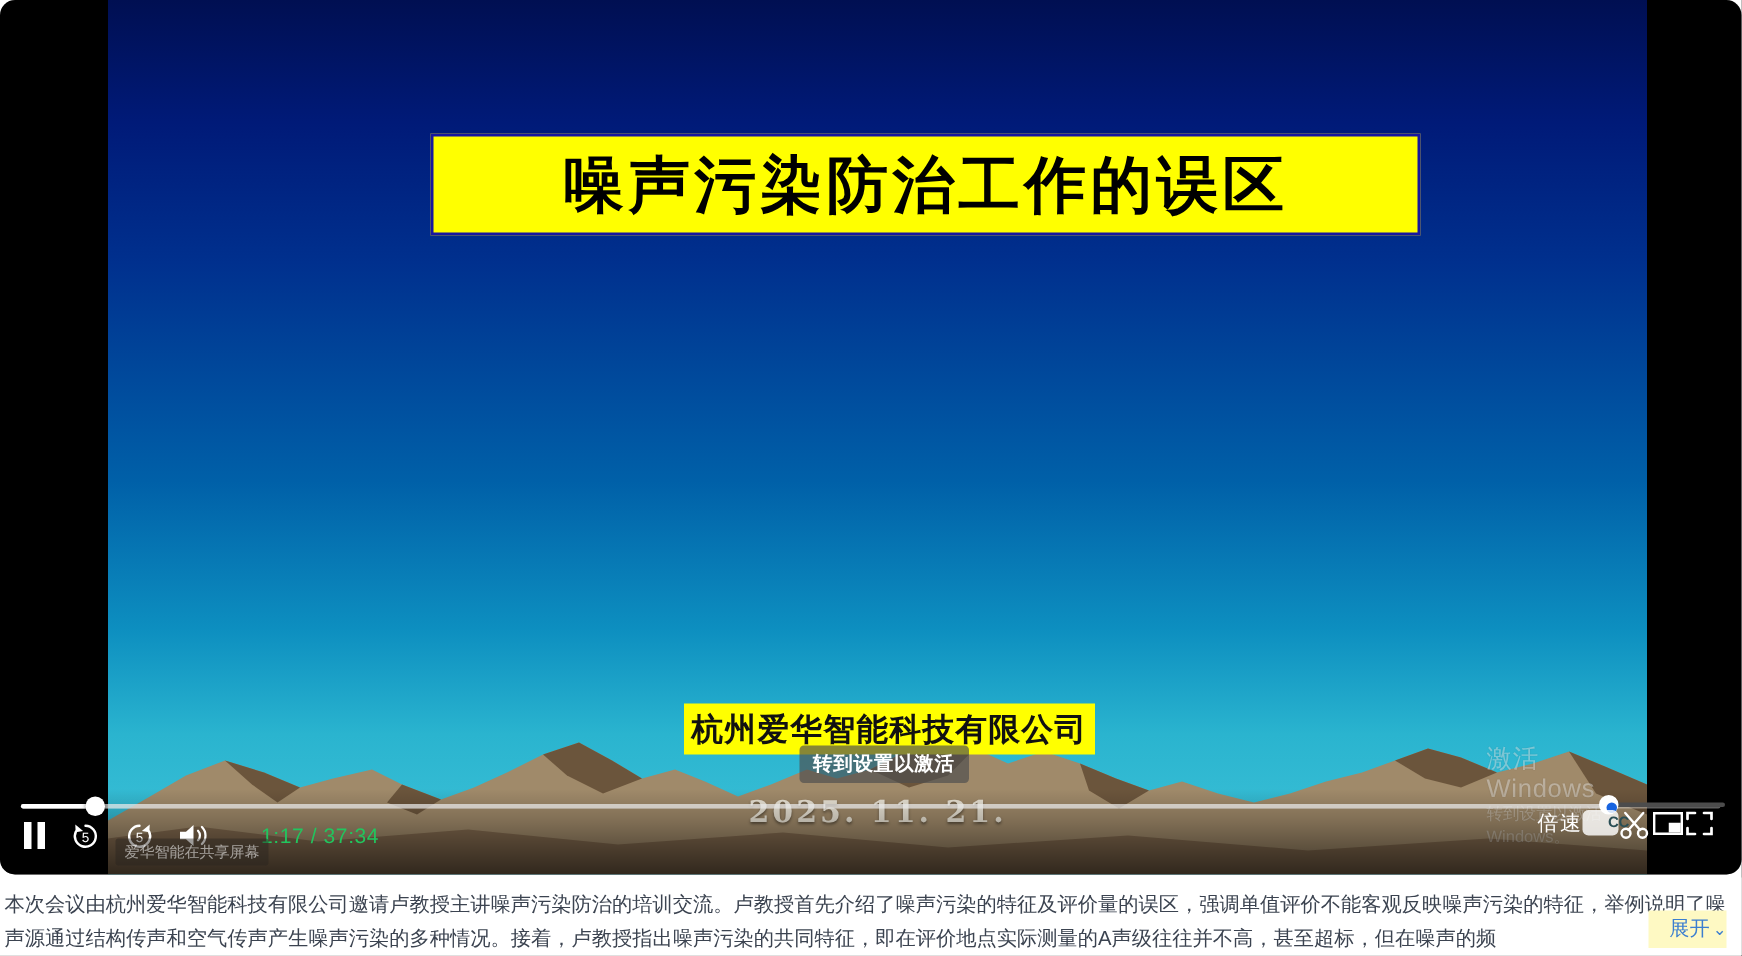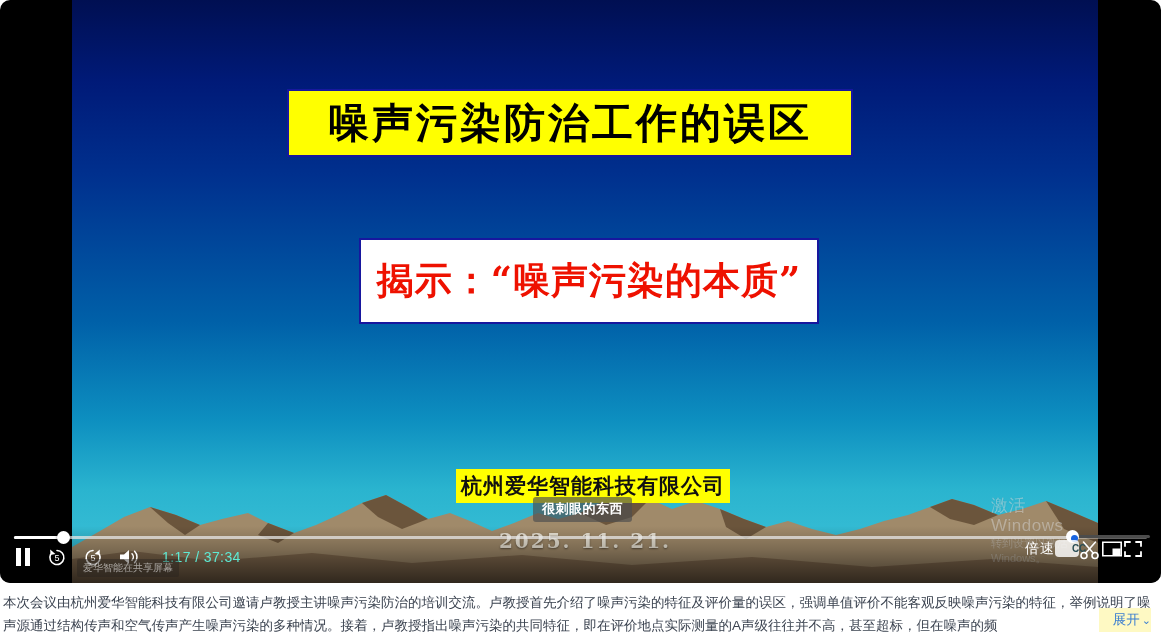--- a/index.html
+++ b/index.html
@@ -34,21 +34,21 @@
        #35bcd4 92%,
        #31b2cc 100%);
   }
 
   
   .mountains { position:absolute; left:0; bottom:0; width:100%; height:110px; }
 
   
   .slide-title {
     position:absolute; left:215px; top:89px;
-    width:566px; height:68px;
+    width:660px; height:68px;
     background:#ffff00;
     border:2px solid #17179e;
     display:flex; align-items:center; justify-content:center;
   }
   .slide-title span {
     font-family:"DejaVu Sans","Liberation Sans",sans-serif;
     font-size:41px; font-weight:700; color:#000000;
     letter-spacing:3px; white-space:nowrap;
   }
 
@@ -152,22 +152,22 @@
     position:absolute; right:18px; bottom:9px; height:34px;
     display:flex; align-items:flex-start; 
     pointer-events:auto;
   }
   .ctl-btn {
     display:flex; align-items:center; justify-content:center;
     color:#ffffff; cursor:pointer; background:none; border:none;
     line-height:0;
   }
   .time-label {
-    color:#5eead4; font-size:14px; letter-spacing:.4px;
-    margin-left:6px; white-space:nowrap;
+    color:#22c55e; font-size:14px; letter-spacing:.4px;
+    margin-left:18px; white-space:nowrap;
   }
   .speed-label {
     color:#ffffff; font-size:14px; cursor:pointer; white-space:nowrap;
     letter-spacing:1px;
   }
   .cc-box {
     width:24px; height:17px; border-radius:4px;
     background:rgba(255,255,255,.82);
     display:flex; align-items:center; justify-content:center;
     font-size:10px; font-weight:700; color:#2a4e55; letter-spacing:-.3px;
@@ -248,31 +248,28 @@
       <path d="M648,36 L672,46 L694,54 L674,66 L654,54 Z" fill="#6b553c"></path>
       <path d="M974,28 L998,38 L1026,50 L1026,70 L992,56 Z" fill="#6b553c"></path>
       <path d="M0,110 L0,86 L60,78 L140,88 L240,80 L340,90 L450,82 L560,92 L680,84
                L800,94 L920,86 L1026,94 L1026,110 Z" fill="#7a6248" opacity=".85"></path>
     </svg>
 
     <div class="slide-title">
       <span>噪声污染防治工作的误区</span>
     </div>
 
-    <div class="slide-sub">
-      <span>揭示：“噪声污染的本质”</span>
-    </div>
 
     <div class="slide-company">
       <span>杭州爱华智能科技有限公司</span>
     </div>
 
     <div class="slide-date">2025. 11. 21.</div>
 
-    <div class="bullet-comment">很刺眼的东西</div>
+    <div class="bullet-comment">转到设置以激活</div>
 
     <div class="win-activate">
       <div class="wa-title">激活 Windows</div>
       <div class="wa-sub">转到设置以激活 Windows。</div>
     </div>
   </div>
 
   <div class="controls">
     <div class="controls-fade"></div>
 

